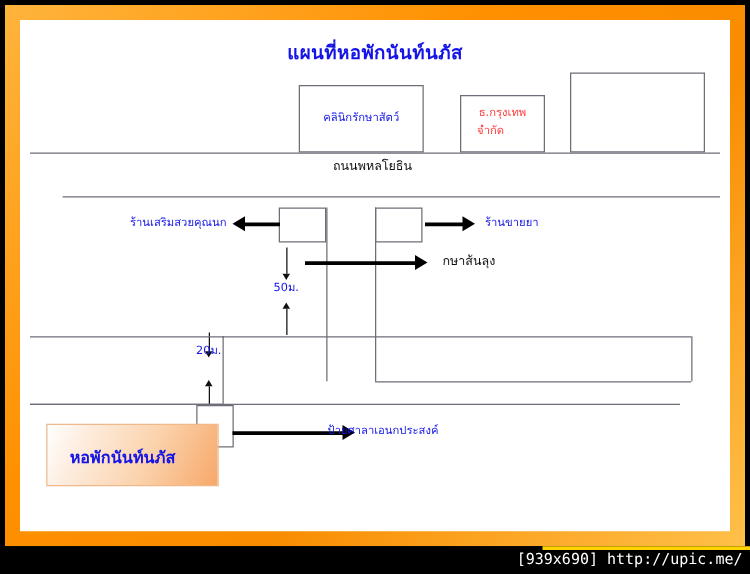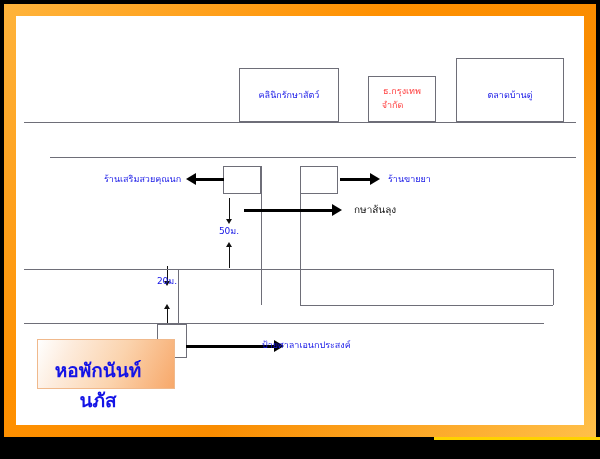--- a/index.html
+++ b/index.html
@@ -54,21 +54,21 @@
   .marrow.down .head{border-top:5px solid #111;}
   .marrow.up   .head{border-bottom:5px solid #111;top:0;}
 
   
   .dorm{
     position:absolute;border:1px solid #f0b98c;box-sizing:border-box;
     background:linear-gradient(115deg,#ffffff 0%,#fdecdd 22%,#fbd3ad 58%,#f7a86a 100%);
   }
   .dorm span{
     position:absolute;left:0;right:16px;top:50%;margin-top:-9px;text-align:center;
-    color:#1414e6;font-size:19px;font-weight:bold;
+    color:#1414e6;font-size:13px;font-weight:bold;
   }
 
   
   .statusbar{
     position:absolute;left:0;bottom:0;width:600px;height:22px;background:#000;
   }
   .statusbar .ylw{position:absolute;left:434px;top:0;width:166px;height:3px;background:#ffd200;}
   .statusbar .txt{
     position:absolute;right:6px;top:3px;color:#fff;font-size:12px;
     font-family:"DejaVu Sans Mono","Liberation Mono",monospace;white-space:nowrap;
@@ -77,33 +77,34 @@
 </head>
 <body>
 
 <div id="root">
 
   <div class="frame">
     <div class="frame-inner">
 
       <div class="canvas">
 
+        <div class="ttl">แผนที่หอพักนันท์นภัส</div>
 
         <div class="bx" style="left:223px;top:52px;width:100px;height:54px;"></div>
         <div class="lbl ctr" style="left:223px;top:74px;width:100px;">คลินิกรักษาสัตว์</div>
 
         <div class="bx" style="left:352px;top:60px;width:68px;height:46px;"></div>
         <div class="lbl ctr red" style="left:352px;top:70px;width:68px;">ธ.กรุงเทพ</div>
         <div class="lbl ctr red" style="left:352px;top:84px;width:49px;">จำกัด</div>
 
         <div class="bx" style="left:440px;top:42px;width:108px;height:64px;"></div>
-        <div class="lbl ctr" style="left:440px;top:74px;width:108px;">ตลาดบ้านดู่</div>
 
         <div class="ln h" style="left:8px;top:106px;width:552px;"></div>
         <div class="ln h" style="left:34px;top:141px;width:526px;"></div>
+        <div class="lbl blk ctr" style="left:212px;top:112px;width:140px;">ถนนพหลโยธิน</div>
 
         <div class="bx" style="left:207px;top:150px;width:38px;height:28px;"></div>
         <div class="arrow left" style="left:170px;top:163px;width:38px;">
           <div class="shaft" style="left:8px;width:30px;"></div>
           <div class="head"></div>
         </div>
         <div class="lbl" style="left:88px;top:158px;">ร้านเสริมสวยคุณนก</div>
 
         <div class="bx" style="left:284px;top:150px;width:38px;height:28px;"></div>
         <div class="arrow right" style="left:324px;top:163px;width:40px;">
@@ -161,15 +162,16 @@
         <div class="dorm" style="left:21px;top:323px;width:138px;height:50px;">
           <span>หอพักนันท์นภัส</span>
         </div>
 
       </div>
     </div>
   </div>
 
   <div class="statusbar">
     <div class="ylw"></div>
+    <div class="txt">[939x690] http://upic.me/</div>
   </div>
 
 </div>
 
 </body></html>

